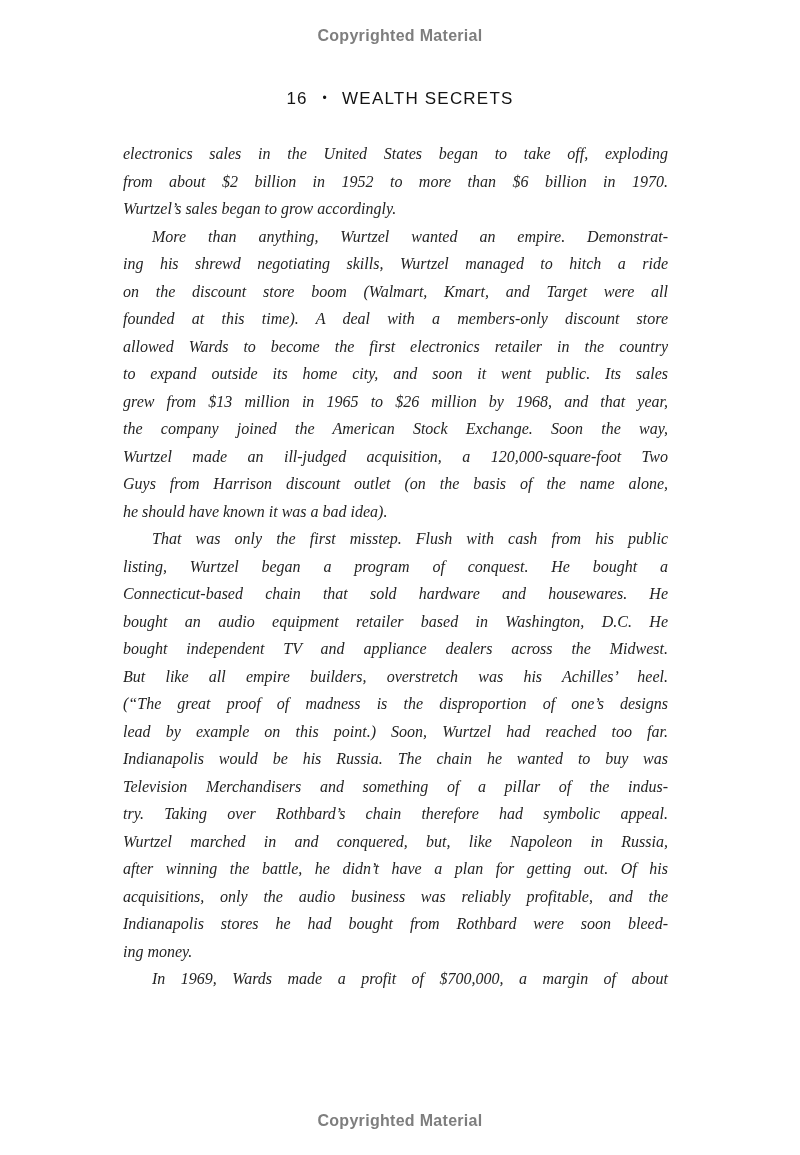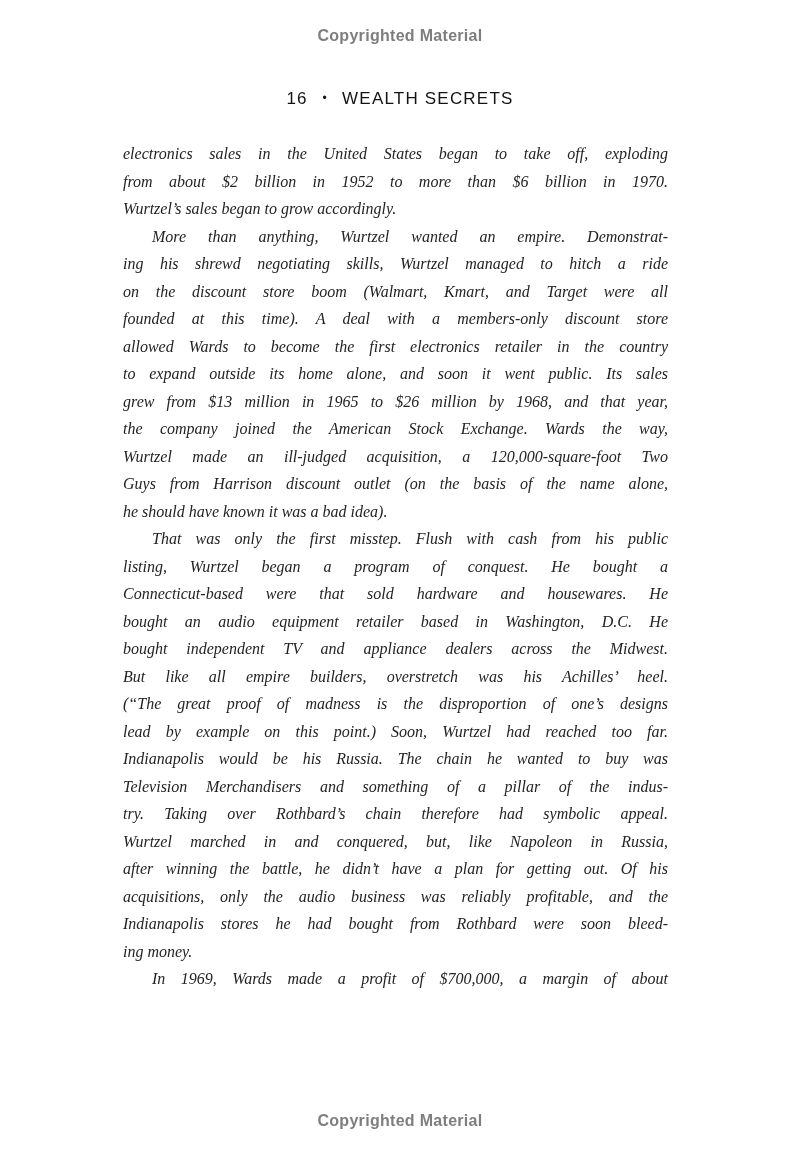--- a/index.html
+++ b/index.html
@@ -67,29 +67,29 @@
 
 <div class="body-text" id="body-text">
     <div class="line just">electronics sales in the United States began to take off, exploding</div>
     <div class="line just">from about $2 billion in 1952 to more than $6 billion in 1970.</div>
     <div class="line">Wurtzel’s sales began to grow accordingly.</div>
     <div class="line indent just">More than anything, Wurtzel wanted an empire. Demonstrat-</div>
     <div class="line just">ing his shrewd negotiating skills, Wurtzel managed to hitch a ride</div>
     <div class="line just">on the discount store boom (Walmart, Kmart, and Target were all</div>
     <div class="line just">founded at this time). A deal with a members-only discount store</div>
     <div class="line just">allowed Wards to become the first electronics retailer in the country</div>
-    <div class="line just">to expand outside its home alone, and soon it went public. Its sales</div>
+    <div class="line just">to expand outside its home city, and soon it went public. Its sales</div>
     <div class="line just">grew from $13 million in 1965 to $26 million by 1968, and that year,</div>
-    <div class="line just">the company joined the American Stock Exchange. Wards the way,</div>
+    <div class="line just">the company joined the American Stock Exchange. Soon the way,</div>
     <div class="line just">Wurtzel made an ill-judged acquisition, a 120,000-square-foot Two</div>
     <div class="line just">Guys from Harrison discount outlet (on the basis of the name alone,</div>
     <div class="line">he should have known it was a bad idea).</div>
     <div class="line indent just">That was only the first misstep. Flush with cash from his public</div>
     <div class="line just">listing, Wurtzel began a program of conquest. He bought a</div>
-    <div class="line just">Connecticut-based were that sold hardware and housewares. He</div>
+    <div class="line just">Connecticut-based chain that sold hardware and housewares. He</div>
     <div class="line just">bought an audio equipment retailer based in Washington, D.C. He</div>
     <div class="line just">bought independent TV and appliance dealers across the Midwest.</div>
     <div class="line just">But like all empire builders, overstretch was his Achilles’ heel.</div>
     <div class="line just">(“The great proof of madness is the disproportion of one’s designs</div>
     <div class="line just">lead by example on this point.) Soon, Wurtzel had reached too far.</div>
     <div class="line just">Indianapolis would be his Russia. The chain he wanted to buy was</div>
     <div class="line just">Television Merchandisers and something of a pillar of the indus-</div>
     <div class="line just">try. Taking over Rothbard’s chain therefore had symbolic appeal.</div>
     <div class="line just">Wurtzel marched in and conquered, but, like Napoleon in Russia,</div>
     <div class="line just">after winning the battle, he didn’t have a plan for getting out. Of his</div>

